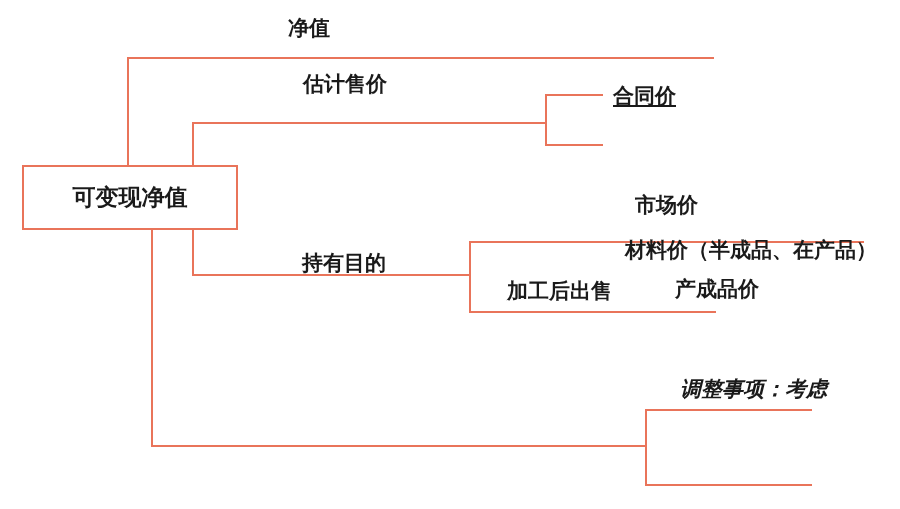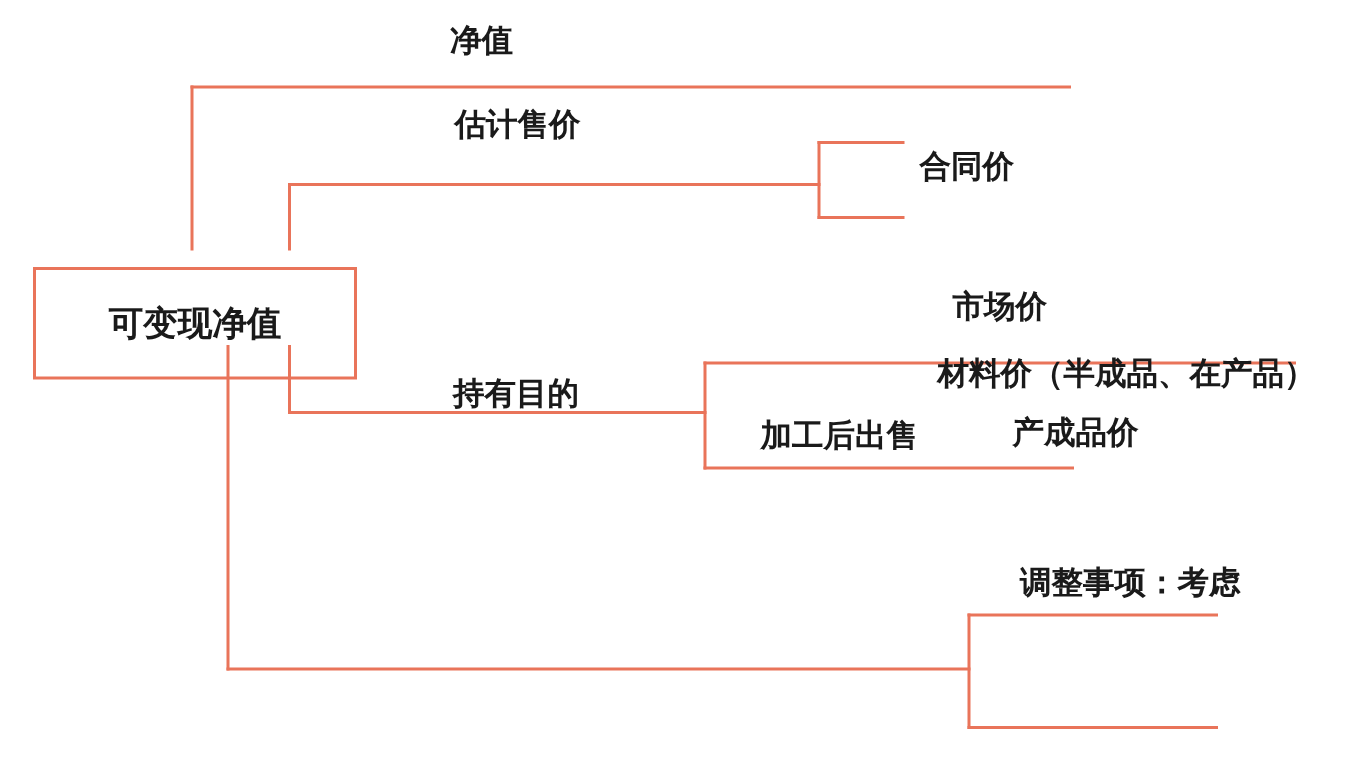--- a/index.html
+++ b/index.html
@@ -19,41 +19,41 @@
     font-weight: bold;
     font-size: 21px;
     line-height: 23px;
     white-space: nowrap;
   }
   .hline, .vline { position: absolute; background: var(--line); }
   .hline { height: 2px; }
   .vline { width: 2px; }
   .root-box {
     position: absolute;
-    left: 22px; top: 178px;
-    width: 216px; height: 75px;
+    left: 22px; top: 165px;
+    width: 216px; height: 65px;
     border: 2px solid var(--line);
     display: flex; align-items: center; justify-content: center;
   }
   .root-box .lbl { position: static; font-size: 23px; }
 
   
   .b1-v { left: 127px; top: 57px; height: 110px; }
   .b1-h { left: 127px; top: 57px; width: 587px; }
-  .b1-label { left: 300px; top: 16px; }
+  .b1-label { left: 288px; top: 16px; }
   .b1-value { left: 420px; top: 16px; }
 
   
   .b2-v { left: 192px; top: 122px; height: 45px; }
   .b2-h { left: 192px; top: 122px; width: 355px; }
   .b2-label { left: 303px; top: 72px; }
   .b2-br-v { left: 545px; top: 94px; height: 52px; }
   .b2-br-t { left: 545px; top: 94px; width: 58px; }
   .b2-br-b { left: 545px; top: 144px; width: 58px; }
-  .b2-c1 { left: 613px; top: 100px; }
+  .b2-c1 { left: 613px; top: 84px; text-decoration: underline; }
   .b2-c2 { left: 635px; top: 145px; margin-top: 48px; }
 
   
   .b3-v { left: 192px; top: 230px; height: 46px; }
   .b3-h { left: 192px; top: 274px; width: 279px; }
   .b3-label { left: 302px; top: 224px; margin-top: 27px; }
   .b3-br-v { left: 469px; top: 241px; height: 72px; }
   .b3-br-t { left: 469px; top: 241px; width: 395px; }
   .b3-br-b { left: 469px; top: 311px; width: 247px; }
   .b3-c1-label { left: 500px; top: 206px; }
@@ -61,21 +61,21 @@
   .b3-c2-label { left: 507px; top: 279px; }
   .b3-c2-value { left: 675px; top: 277px; }
 
   
   .b4-v { left: 151px; top: 230px; height: 217px; }
   .b4-h { left: 151px; top: 445px; width: 496px; }
   .b4-label { left: 303px; top: 397px; }
   .b4-br-v { left: 645px; top: 409px; height: 77px; }
   .b4-br-t { left: 645px; top: 409px; width: 167px; }
   .b4-br-b { left: 645px; top: 484px; width: 167px; }
-  .b4-c1 { left: 680px; top: 377px; }
+  .b4-c1 { left: 680px; top: 377px; font-style: italic; }
   .b4-c2 { left: 680px; top: 455px; }
 </style>
 </head>
 <body>
 
 <div class="canvas">
 
   <div class="root-box">
     <span class="lbl">可变现净值</span>
   </div>

